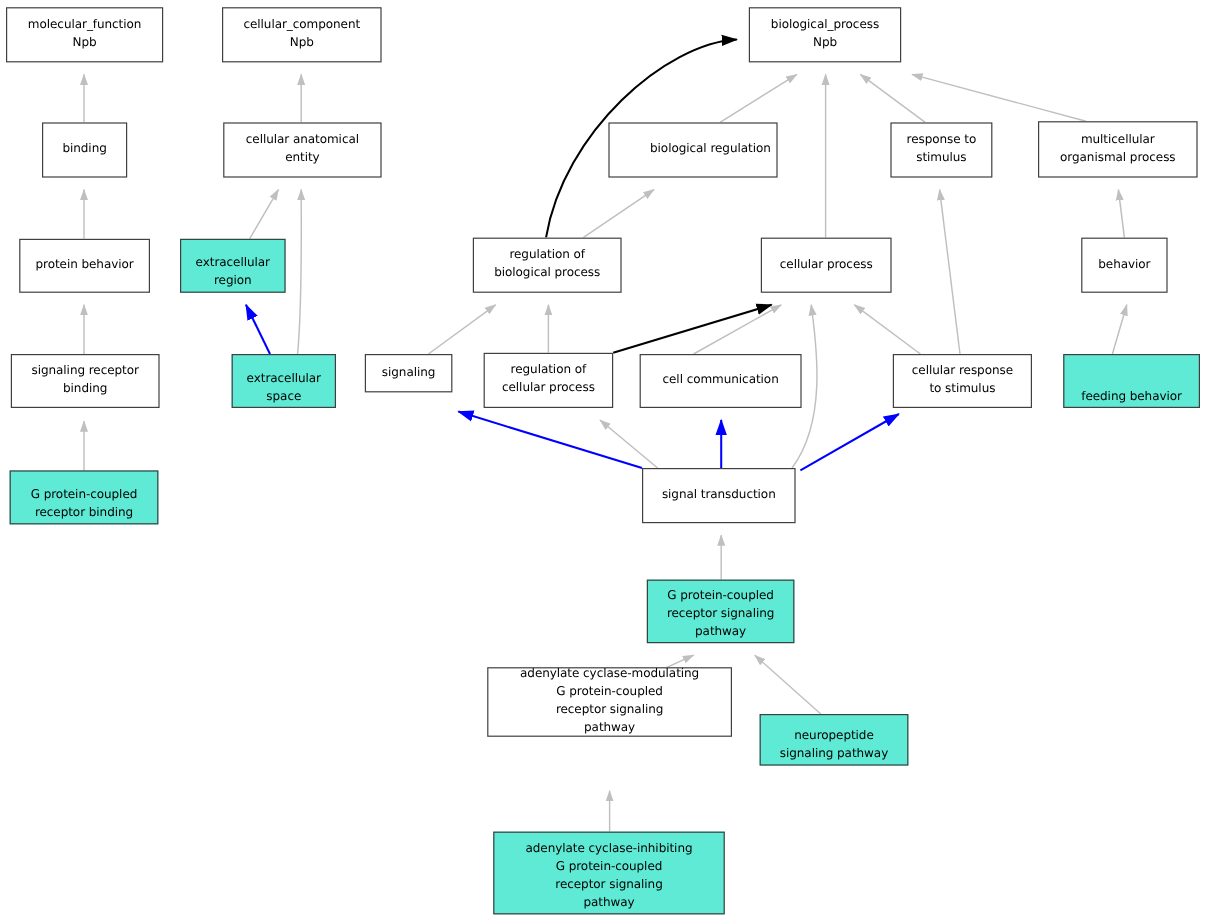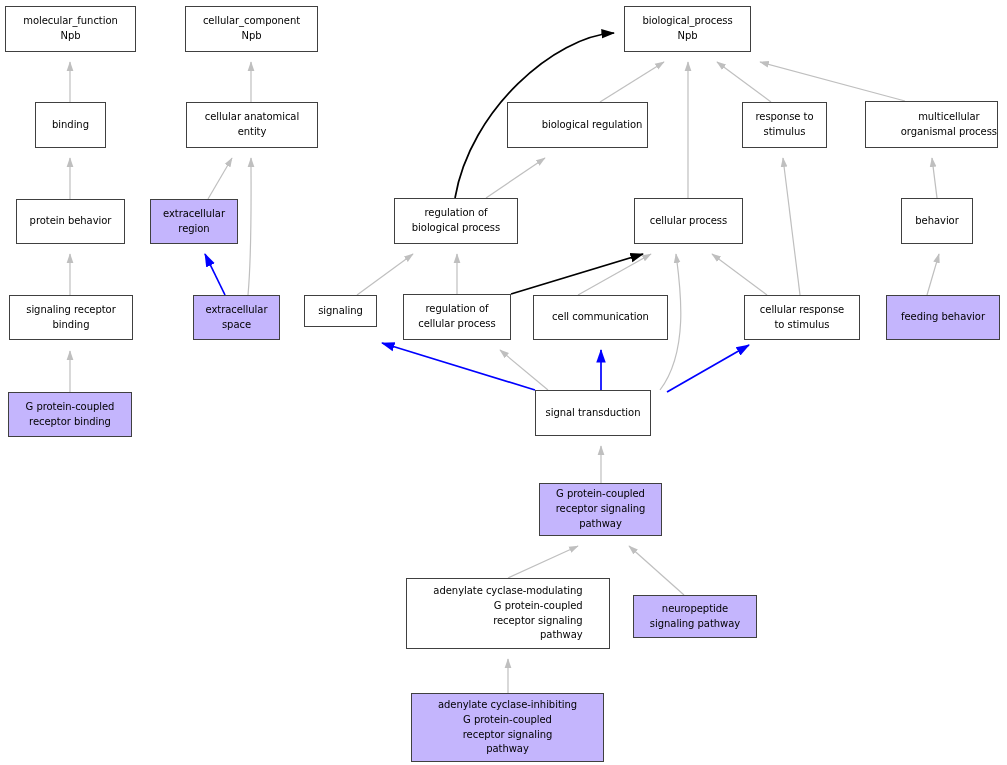--- a/index.html
+++ b/index.html
@@ -32,21 +32,22 @@
     justify-content: center;
     text-align: center;
     font-size: 10px;
     line-height: 14.9px;
     color: #000000;
     white-space: pre-line;
     z-index: 5;
     letter-spacing: -0.05px;
   }
   .node.hl {
-    background: #c4b5fd;
+    background: #5eead4;
+    align-items: flex-end;
   }
 </style>
 </head>
 <body>
 
 <div id="canvas">
   <svg id="edge-layer" width="1007" height="765" viewBox="0 0 1007 765">
     <defs>
       <marker id="ah-is_a" markerWidth="9" markerHeight="9" refX="7.4" refY="3.2" orient="auto" markerUnits="strokeWidth">
         <path d="M0,0.4 L8,3.2 L0,6.0 z" fill="#bfbfbf"></path>
@@ -98,21 +99,21 @@
       <div class="node" style="left: 185px; top: 6px; width: 133px; height: 46px;"><span>cellular_component
 Npb</span></div>
       <div class="node" style="left: 624px; top: 6px; width: 127px; height: 46px;"><span>biological_process
 Npb</span></div>
       <div class="node" style="left: 35px; top: 102px; width: 71px; height: 46px;"><span>binding</span></div>
       <div class="node" style="left: 186px; top: 102px; width: 132px; height: 46px;"><span>cellular anatomical
 entity</span></div>
       <div class="node" style="left: 507px; top: 102px; width: 141px; height: 46px; padding-left: 29px;"><span>biological regulation</span></div>
       <div class="node" style="left: 742px; top: 102px; width: 85px; height: 46px;"><span>response to
 stimulus</span></div>
-      <div class="node" style="left: 865px; top: 101px; width: 133px; height: 47px; justify-content: flex-end;"><span>multicellular
+      <div class="node" style="left: 865px; top: 101px; width: 133px; height: 47px;"><span>multicellular
 organismal process</span></div>
       <div class="node" style="left: 16px; top: 199px; width: 109px; height: 45px;"><span>protein behavior</span></div>
       <div class="node hl" style="left: 150px; top: 199px; width: 88px; height: 45px;"><span>extracellular
 region</span></div>
       <div class="node" style="left: 394px; top: 198px; width: 124px; height: 46px;"><span>regulation of
 biological process</span></div>
       <div class="node" style="left: 634px; top: 198px; width: 109px; height: 46px;"><span>cellular process</span></div>
       <div class="node" style="left: 901px; top: 198px; width: 72px; height: 46px;"><span>behavior</span></div>
       <div class="node" style="left: 9px; top: 295px; width: 124px; height: 45px;"><span>signaling receptor
 binding</span></div>
@@ -120,25 +121,25 @@
 space</span></div>
       <div class="node" style="left: 304px; top: 295px; width: 73px; height: 32px;"><span>signaling</span></div>
       <div class="node" style="left: 403px; top: 294px; width: 108px; height: 46px;"><span>regulation of
 cellular process</span></div>
       <div class="node" style="left: 533px; top: 295px; width: 135px; height: 45px;"><span>cell communication</span></div>
       <div class="node" style="left: 744px; top: 295px; width: 116px; height: 45px; justify-content: center;"><span>cellular response
 to stimulus</span></div>
       <div class="node hl" style="left: 886px; top: 295px; width: 114px; height: 45px;"><span>feeding behavior</span></div>
       <div class="node hl" style="left: 8px; top: 392px; width: 124px; height: 45px;"><span>G protein-coupled
 receptor binding</span></div>
-      <div class="node" style="left: 535px; top: 390px; width: 116px; height: 46px;"><span>signal transduction</span></div>
+      <div class="node" style="left: 535px; top: 390px; width: 128px; height: 46px;"><span>signal transduction</span></div>
       <div class="node hl" style="left: 539px; top: 483px; width: 123px; height: 53px;"><span>G protein-coupled
 receptor signaling
 pathway</span></div>
-      <div class="node" style="left: 406px; top: 578px; width: 204px; height: 71px; text-align: right;"><span>adenylate cyclase-modulating
+      <div class="node" style="left: 406px; top: 556px; width: 204px; height: 58px;"><span>adenylate cyclase-modulating
 G protein-coupled
 receptor signaling
 pathway</span></div>
       <div class="node hl" style="left: 633px; top: 595px; width: 124px; height: 43px;"><span>neuropeptide
 signaling pathway</span></div>
       <div class="node hl" style="left: 411px; top: 693px; width: 193px; height: 69px;"><span>adenylate cyclase-inhibiting
 G protein-coupled
 receptor signaling
 pathway</span></div>
     </div>

